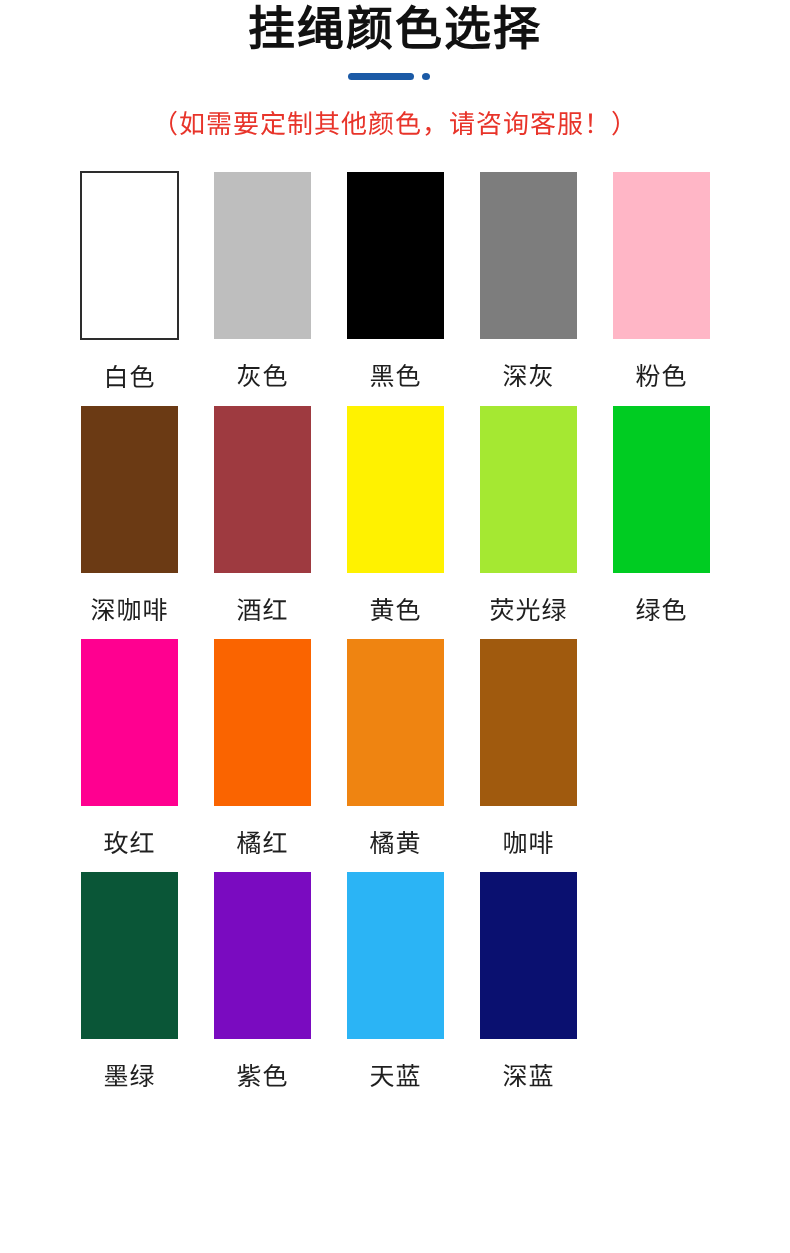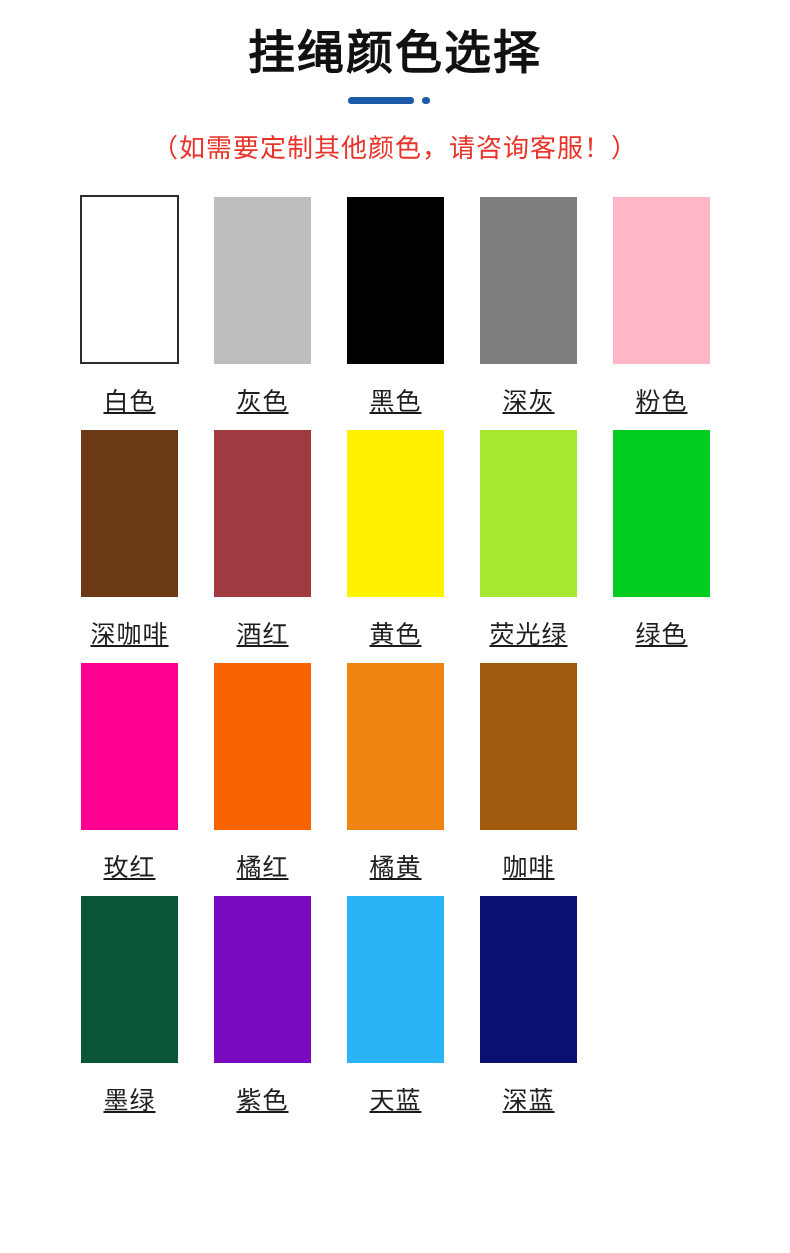--- a/index.html
+++ b/index.html
@@ -22,21 +22,21 @@
     height: 1253px;
     box-sizing: border-box;
     position: relative;
     background: #ffffff;
   }
 
   
   .header {
     width: 100%;
     text-align: center;
-    padding-top: 24px;
+    padding-top: 0;
   }
   .page-title {
     font-size: 47px;
     font-weight: bold;
     letter-spacing: 2px;
     color: #111111;
     line-height: 1.22;
     margin: 0;
     font-family: "DejaVu Sans", "Liberation Sans", sans-serif;
   }
@@ -77,23 +77,22 @@
   
   .grid {
     margin: 31px 0 0 0;
     padding: 0 55px 0 63px;
     box-sizing: border-box;
     width: 790px;
   }
   .grid-row {
     display: flex;
     justify-content: flex-start;
-    align-items: flex-end;
+    align-items: center;
     margin-bottom: 16px;
-    text-decoration: underline;
   }
   .swatch-cell {
     width: 133px;
     display: flex;
     flex-direction: column;
     align-items: center;
   }
   .swatch-chip {
     width: 97px;
     height: 167px;

